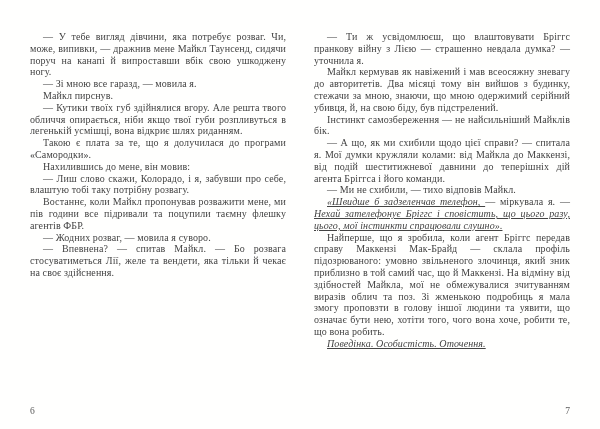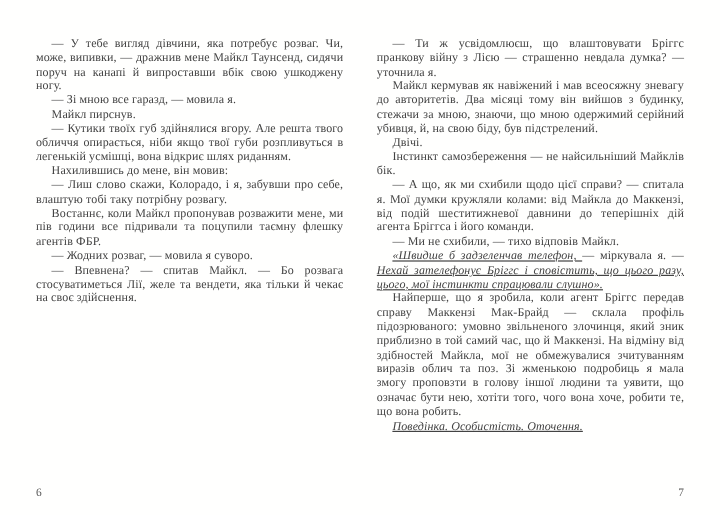--- a/index.html
+++ b/index.html
@@ -47,32 +47,32 @@
 </head>
 <body>
 
 <div class="spread">
 
   <div class="page left">
     <p>— У тебе вигляд дівчини, яка потребує розваг. Чи, може, випивки, — дражнив мене Майкл Таунсенд, сидячи поруч на канапі й випроставши вбік свою ушкоджену ногу.</p>
     <p>— Зі мною все гаразд, — мовила я.</p>
     <p>Майкл пирснув.</p>
     <p>— Кутики твоїх губ здійнялися вгору. Але решта твого обличчя опирається, ніби якщо твої губи розпливуться в легенькій усмішці, вона відкриє шлях риданням.</p>
+    <p>Такою є плата за те, що я долучилася до програми «Самородки».</p>
     <p>Нахилившись до мене, він мовив:</p>
     <p>— Лиш слово скажи, Колорадо, і я, забувши про себе, влаштую тобі таку потрібну розвагу.</p>
     <p>Востаннє, коли Майкл пропонував розважити мене, ми пів години все підривали та поцупили таємну флешку агентів ФБР.</p>
     <p>— Жодних розваг, — мовила я суворо.</p>
     <p>— Впевнена? — спитав Майкл. — Бо розвага стосуватиметься Лії, желе та вендети, яка тільки й чекає на своє здійснення.</p>
     <div class="page-number num-left">6</div>
   </div>
 
   <div class="page right">
     <p>— Ти ж усвідомлюєш, що влаштовувати Бріггс пранкову війну з Лією — страшенно невдала думка? — уточнила я.</p>
     <p>Майкл кермував як навіжений і мав всеосяжну зневагу до авторитетів. Два місяці тому він вийшов з будинку, стежачи за мною, знаючи, що мною одержимий серійний убивця, й, на свою біду, був підстрелений.</p>
-    <p>Двічі.</p>
     <p>Інстинкт самозбереження — не найсильніший Майклів бік.</p>
     <p>— А що, як ми схибили щодо цієї справи? — спитала я. Мої думки кружляли колами: від Майкла до Маккензі, від подій шеститижневої давнини до теперішніх дій агента Бріггса і його команди.</p>
     <p>— Ми не схибили, — тихо відповів Майкл.</p>
     <p><span class="italic">«Швидше б задзеленчав телефон, </span><span>— міркувала я. — </span><span class="italic">Нехай зателефонує Бріггс і сповістить, що цього разу, цього, мої інстинкти спрацювали слушно».</span></p>
     <p>Найперше, що я зробила, коли агент Бріггс передав справу Маккензі Мак-Брайд — склала профіль підозрюваного: умовно звільненого злочинця, який зник приблизно в той самий час, що й Маккензі. На відміну від здібностей Майкла, мої не обмежувалися зчитуванням виразів облич та поз. Зі жменькою подробиць я мала змогу проповзти в голову іншої людини та уявити, що означає бути нею, хотіти того, чого вона хоче, робити те, що вона робить.</p>
     <p class="italic">Поведінка. Особистість. Оточення.</p>
     <div class="page-number num-right">7</div>
   </div>
 
 </div>

